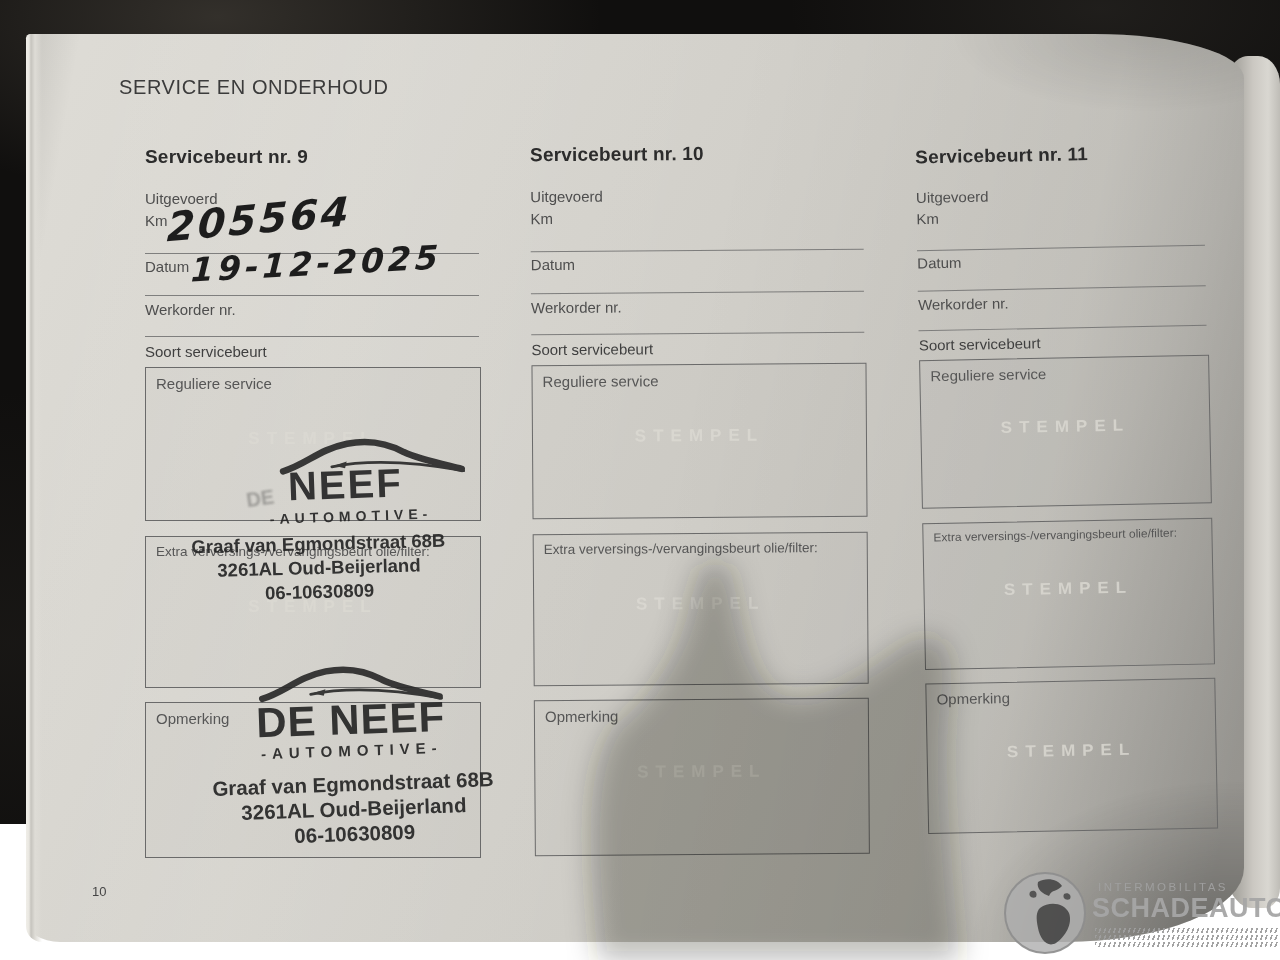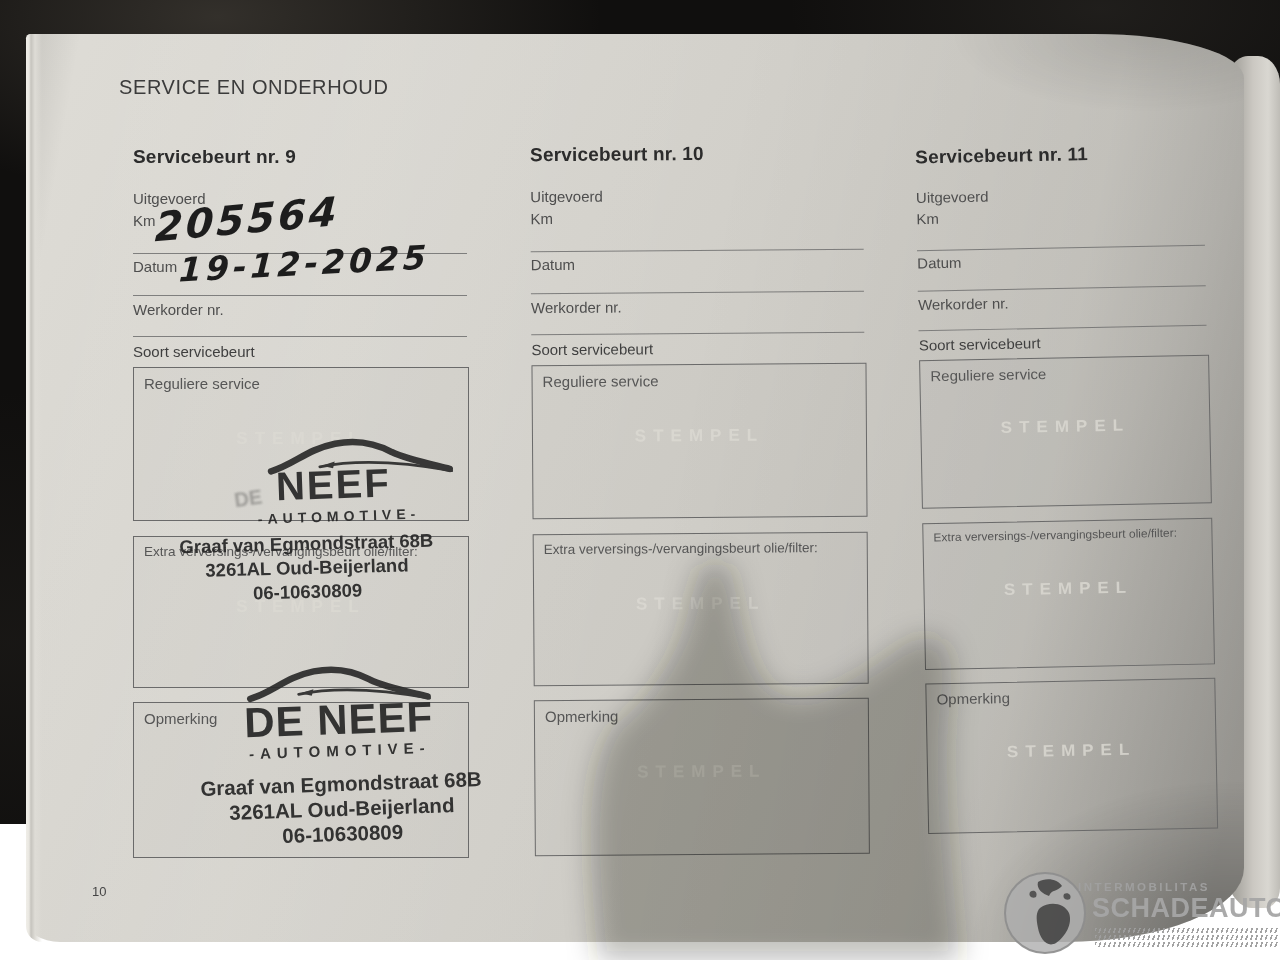--- a/index.html
+++ b/index.html
@@ -31,21 +31,21 @@
       radial-gradient(ellipse 420px 260px at 99% 100%, rgba(0,0,0,.28), transparent 62%),
       radial-gradient(ellipse 300px 120px at 92% 0%, rgba(0,0,0,.12), transparent 65%);}
   .page-left-edge{position:absolute;left:0;top:0;bottom:0;width:16px;
     background:linear-gradient(90deg,#f0eee8 0,#e9e7e1 3px,#c6c4be 5px,#dedcd6 9px,rgba(0,0,0,0) 16px);
     border-radius:6px 0 0 22px;}
 
   
   .doc-title{position:absolute;left:119px;top:76px;font-size:20px;color:#3b3b3b;letter-spacing:.6px;}
 
   .col{position:absolute;}
-  .c1{left:133px;top:146px;width:336px;}
+  .c1{left:145px;top:146px;width:336px;}
   .c2{left:530px;top:143px;width:335px;transform:rotate(-.4deg);}
   .c3{left:915px;top:147px;width:290px;transform:rotate(-1.1deg) scaleY(.965);transform-origin:top left;}
 
   .col-title{font-size:19px;font-weight:bold;color:#2c2c2c;margin:0;letter-spacing:.2px;}
   .lbl{position:absolute;font-size:15px;color:#4e4e4e;white-space:nowrap;}
   .l-uitgevoerd{top:44px}.l-km{top:66px}.l-datum{top:112px}.l-werkorder{top:155px}
   .l-soort{top:197px;color:#3f3f3f;}
   .fline{position:absolute;left:0;right:2px;border-bottom:1px solid #6f6f6f;opacity:.85;}
   .f1{top:107px}.f2{top:149px}.f3{top:190px}
 
@@ -84,21 +84,21 @@
   .stampC .addr{margin-top:12px;}
 
   .page-num{position:absolute;left:92px;top:884px;font-size:13px;color:#454545;}
 
   
   .shadow-overlay{position:absolute;left:0;top:0;pointer-events:none;mix-blend-mode:multiply;}
 
   
   .wm{position:absolute;left:1002px;top:868px;width:278px;height:92px;z-index:9;}
   .wm-globe{position:absolute;left:0;top:2px;width:86px;height:86px;}
-  .wm-top{position:absolute;left:76px;top:13px;font-size:11.5px;font-weight:700;letter-spacing:2.5px;
+  .wm-top{position:absolute;left:96px;top:13px;font-size:11.5px;font-weight:400;letter-spacing:2.5px;
     color:rgba(160,160,160,.95);white-space:nowrap;}
   .wm-main{position:absolute;left:90px;top:25px;font-size:27px;font-weight:800;letter-spacing:.5px;
     color:rgba(165,165,165,.95);white-space:nowrap;}
   .wm-hatch{position:absolute;left:93px;top:60px;width:184px;}
   .hrow{height:5px;margin-bottom:2px;
     background:repeating-linear-gradient(110deg, rgba(158,158,158,.95) 0 1.6px, transparent 1.6px 4.6px);}
 </style>
 </head>
 <body>
 

